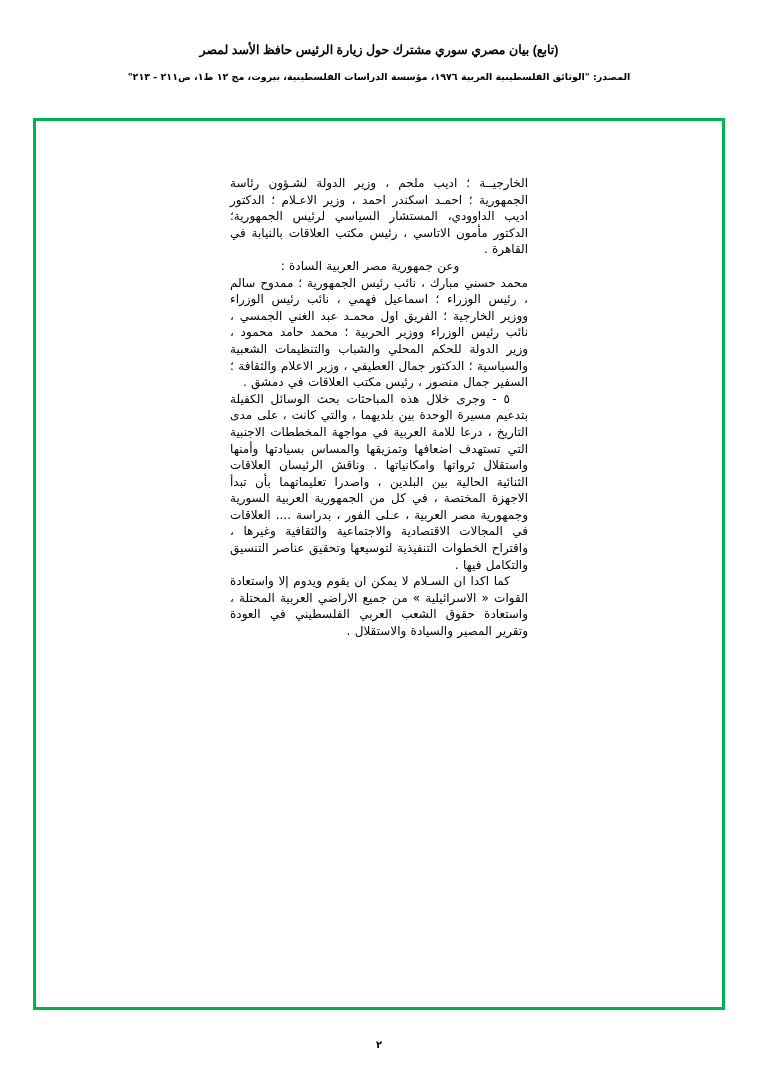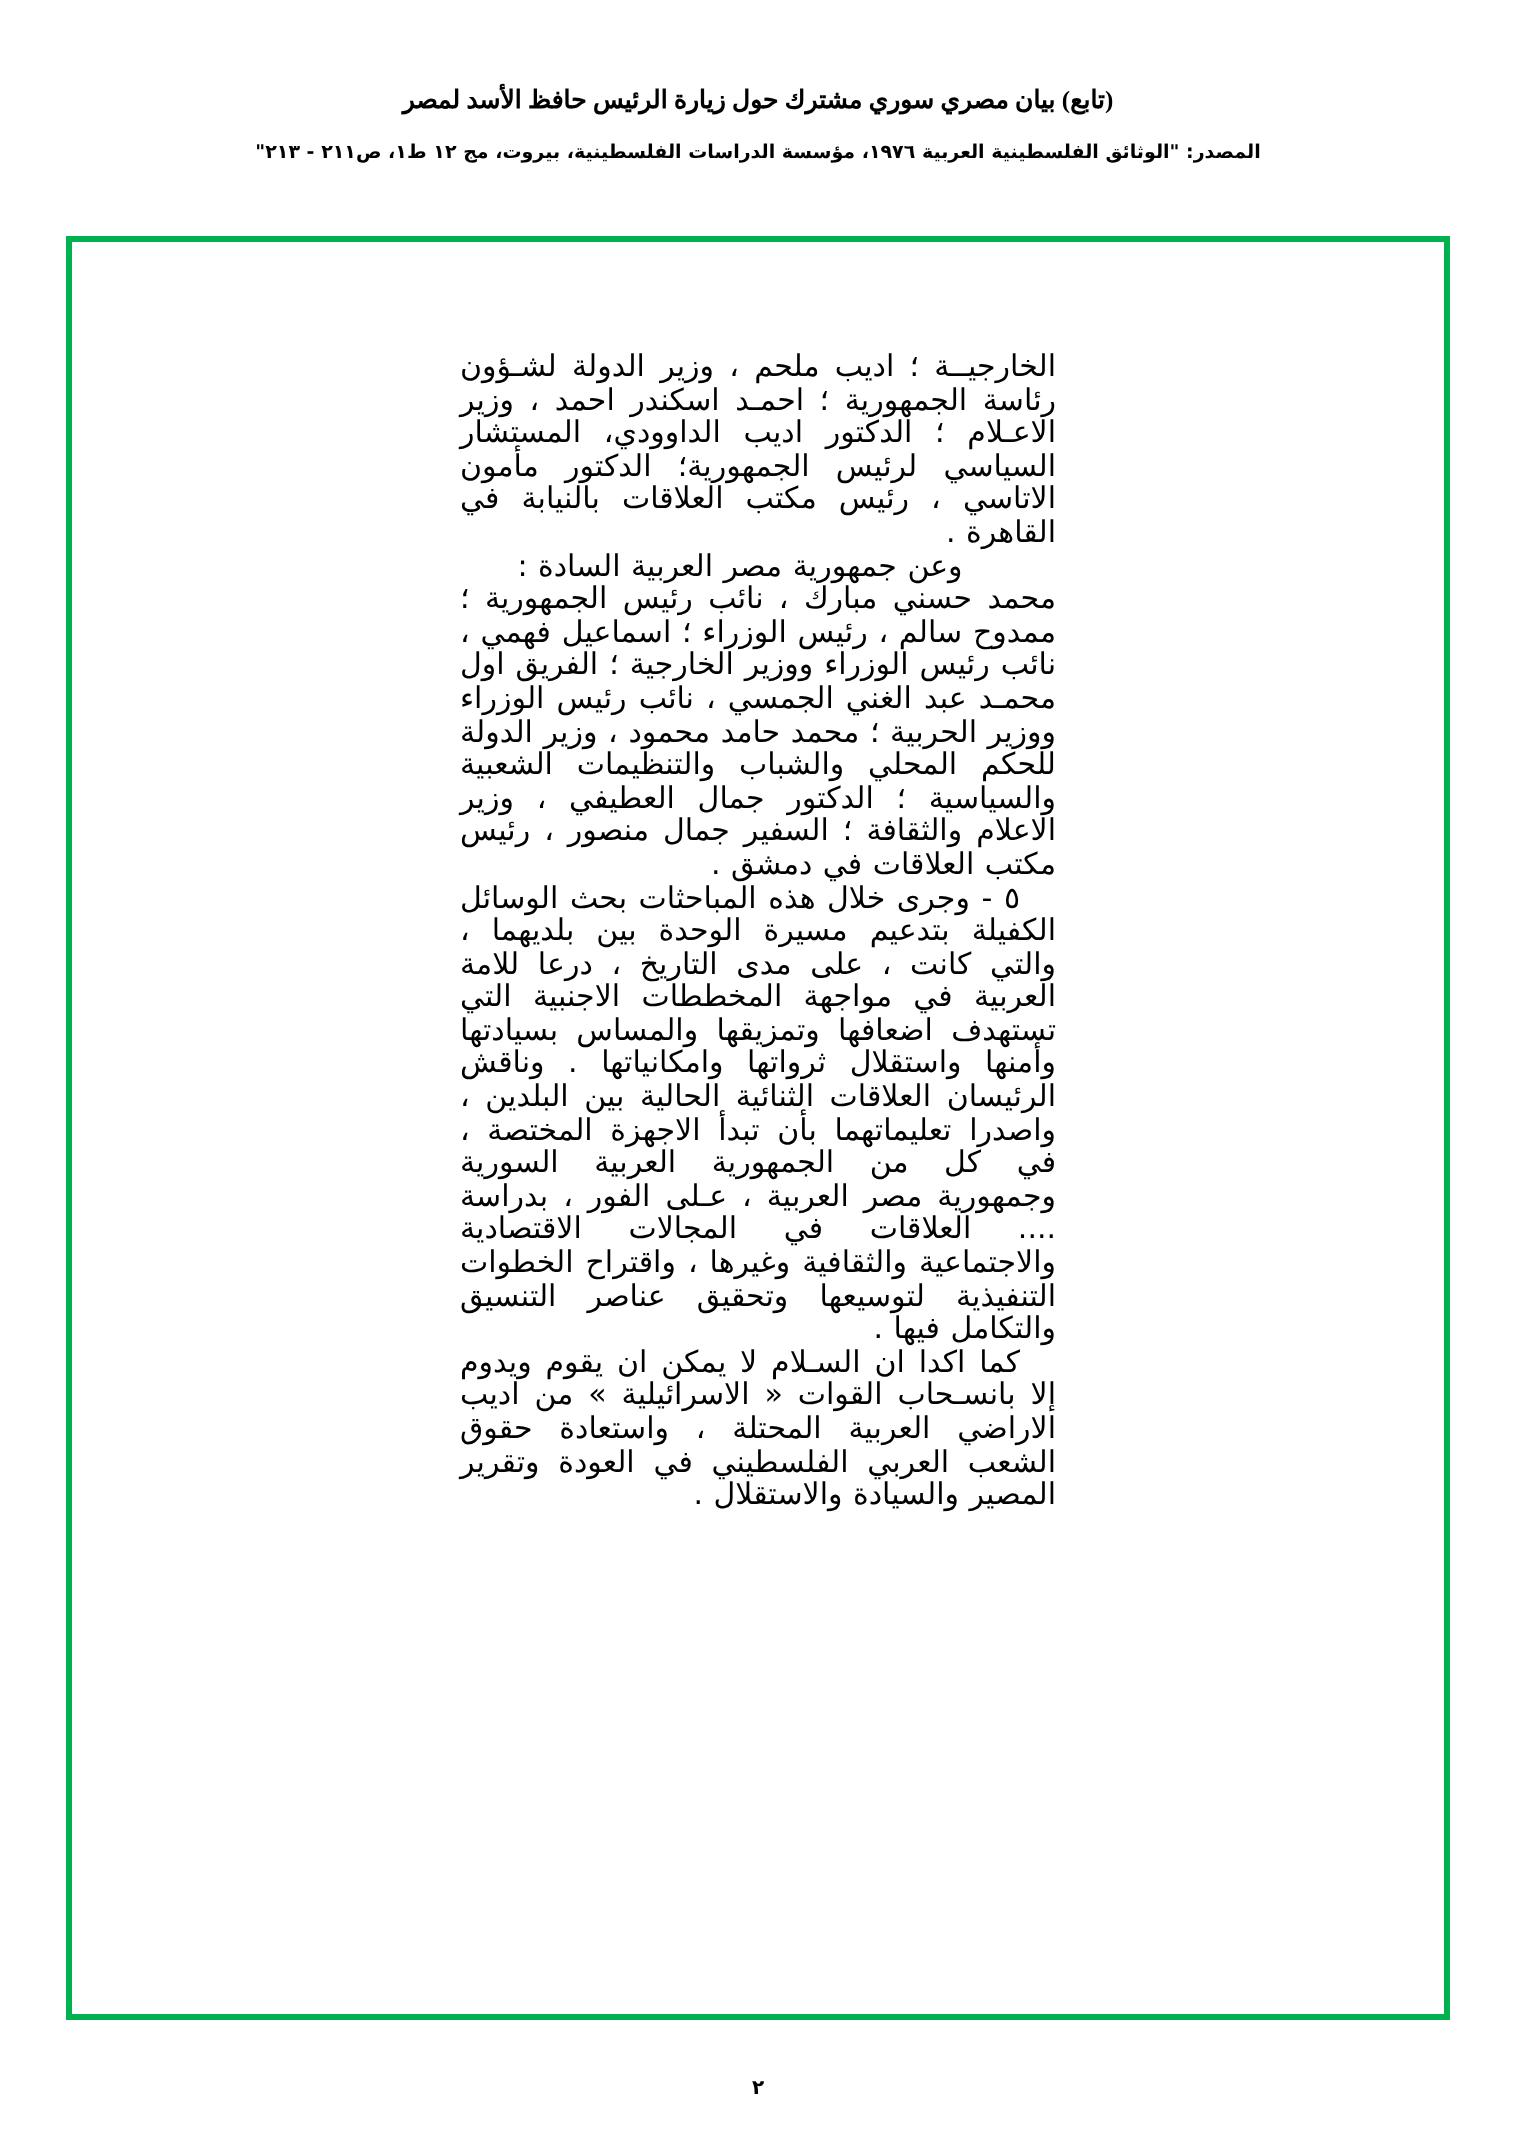--- a/index.html
+++ b/index.html
@@ -23,21 +23,21 @@
 
   
   .header {
     position: absolute;
     top: 42px;
     left: 0;
     right: 0;
     text-align: center;
   }
   .doc-title {
-    font-family: Liberation Serif, serif;
+    font-family: Liberation Sans, sans-serif;
     font-weight: bold;
     font-size: 12.5px;
     letter-spacing: 0px;
     direction: rtl;
     line-height: 1.4;
   }
   .doc-source {
     font-family: "DejaVu Sans", sans-serif;
     font-weight: bold;
     font-size: 9.5px;
@@ -65,21 +65,21 @@
     right: 0;
     display: flex;
     justify-content: center;
   }
   .text-inner {
     width: 298px;
     direction: rtl;
     text-align: justify;
     text-align-last: right;
     font-family: "DejaVu Sans", sans-serif;
-    font-size: 15px;
+    font-size: 12px;
     line-height: 16.6px;
   }
   .para {
     margin: 0 0 0 0;
     text-align: justify;
     text-align-last: right;
     word-spacing: 0.5px;
   }
   .para.indent {
     text-indent: 18px;
@@ -111,19 +111,19 @@
   </div>
 
   <div class="frame"></div>
 
   <div class="text-col">
     <div class="text-inner">
       <p class="para">الخارجيــة ؛ اديب ملحم ، وزير الدولة لشـؤون رئاسة الجمهورية ؛ احمـد اسكندر احمد ، وزير الاعـلام ؛ الدكتور اديب الداوودي، المستشار السياسي لرئيس الجمهورية؛ الدكتور مأمون الاتاسي ، رئيس مكتب العلاقات بالنيابة في القاهرة .</p>
       <p class="para indent center-last">وعن جمهورية مصر العربية السادة :</p>
       <p class="para">محمد حسني مبارك ، نائب رئيس الجمهورية ؛ ممدوح سالم ، رئيس الوزراء ؛ اسماعيل فهمي ، نائب رئيس الوزراء ووزير الخارجية ؛ الفريق اول محمـد عبد الغني الجمسي ، نائب رئيس الوزراء ووزير الحربية ؛ محمد حامد محمود ، وزير الدولة للحكم المحلي والشباب والتنظيمات الشعبية والسياسية ؛ الدكتور جمال العطيفي ، وزير الاعلام والثقافة ؛ السفير جمال منصور ، رئيس مكتب العلاقات في دمشق .</p>
       <p class="para indent">٥ - وجرى خلال هذه المباحثات بحث الوسائل الكفيلة بتدعيم مسيرة الوحدة بين بلديهما ، والتي كانت ، على مدى التاريخ ، درعا للامة العربية في مواجهة المخططات الاجنبية التي تستهدف اضعافها وتمزيقها والمساس بسيادتها وأمنها واستقلال ثرواتها وامكانياتها . وناقش الرئيسان العلاقات الثنائية الحالية بين البلدين ، واصدرا تعليماتهما بأن تبدأ الاجهزة المختصة ، في كل من الجمهورية العربية السورية وجمهورية مصر العربية ، عـلى الفور ، بدراسة .... العلاقات في المجالات الاقتصادية والاجتماعية والثقافية وغيرها ، واقتراح الخطوات التنفيذية لتوسيعها وتحقيق عناصر التنسيق والتكامل فيها .</p>
-      <p class="para indent">كما اكدا ان السـلام لا يمكن ان يقوم ويدوم إلا بانسـحاب القوات « الاسرائيلية » من اديب الاراضي العربية المحتلة ، واستعادة حقوق الشعب العربي الفلسطيني في العودة وتقرير المصير والسيادة والاستقلال .</p>
+      <p class="para indent">كما اكدا ان السـلام لا يمكن ان يقوم ويدوم إلا واستعادة القوات « الاسرائيلية » من جميع الاراضي العربية المحتلة ، واستعادة حقوق الشعب العربي الفلسطيني في العودة وتقرير المصير والسيادة والاستقلال .</p>
     </div>
   </div>
 
   <div class="folio">٢</div>
 
 </div>
 
 </body></html>

